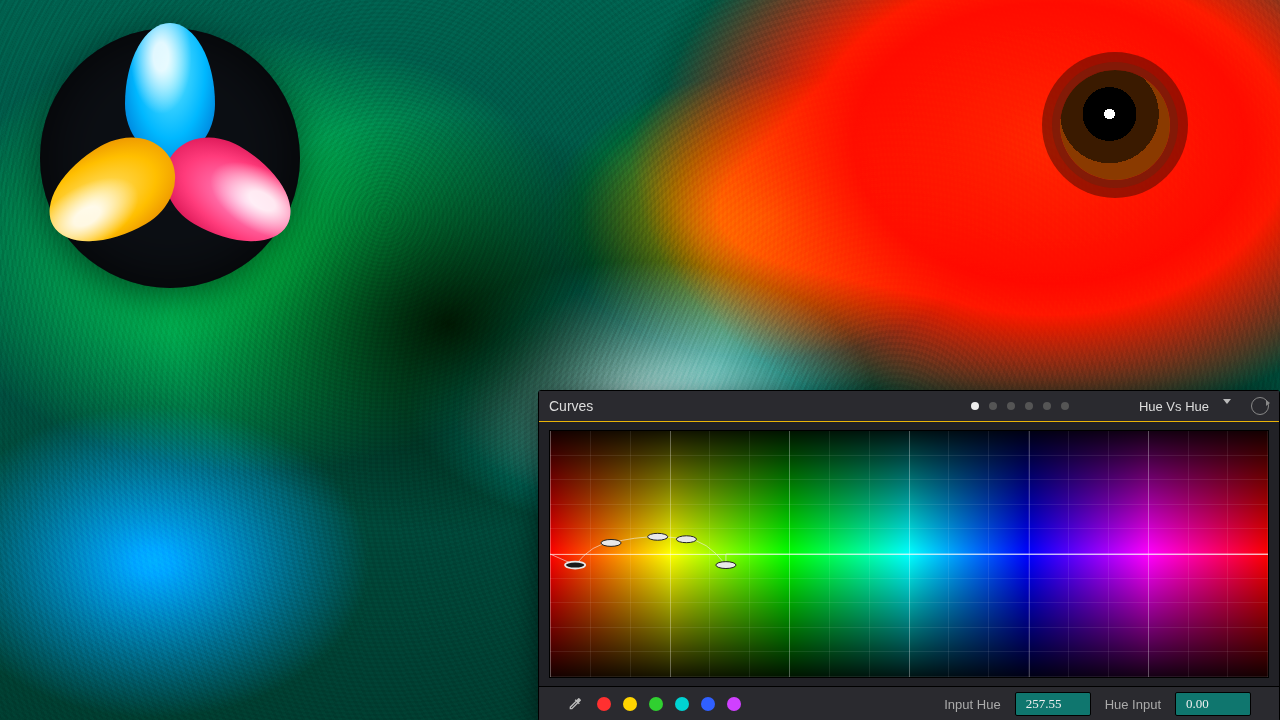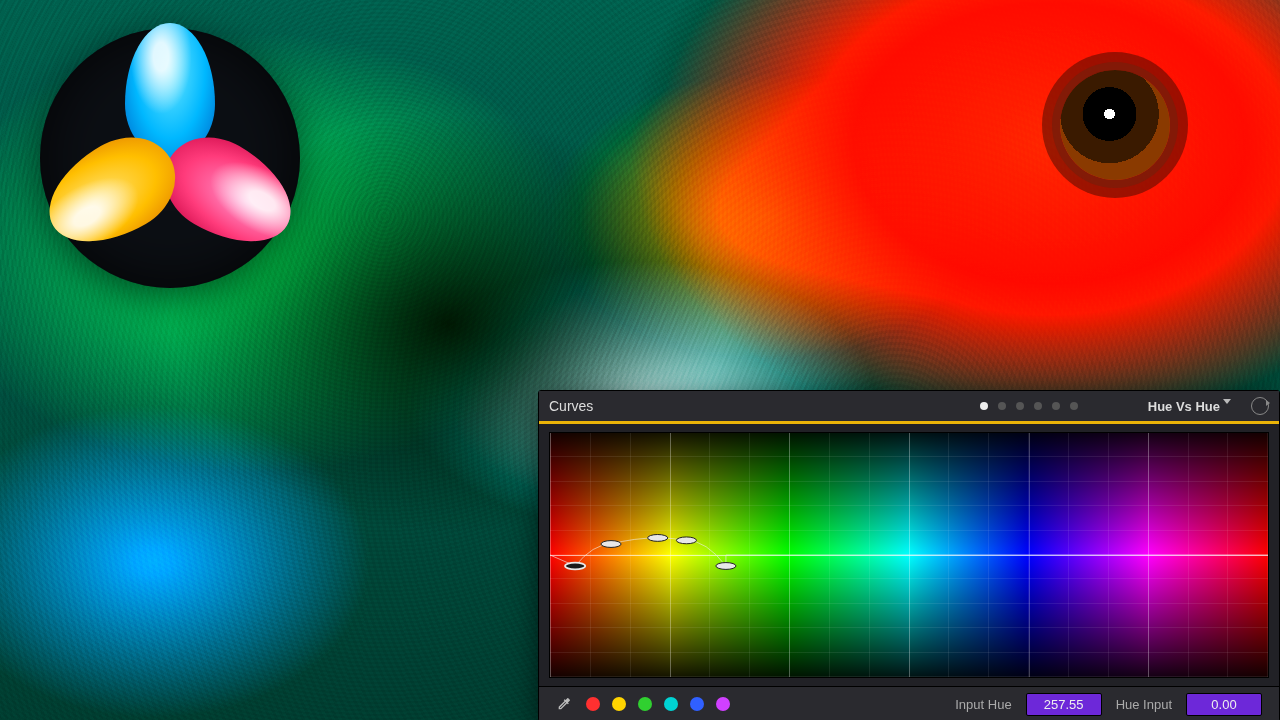--- a/index.html
+++ b/index.html
@@ -51,28 +51,28 @@
   
   .panel{
     position:absolute;left:538px;top:390px;width:740px;height:330px;
     background:#212126;border:1px solid #000;border-radius:3px;
     box-shadow:0 8px 30px rgba(0,0,0,.6);
     display:flex;flex-direction:column;
     font-size:13px;
   }
   .panel-header{
     height:30px;display:flex;align-items:center;padding:0 10px;gap:10px;
-    border-bottom:3px solid #eab308;background:#2a2a2f;
+    border-bottom:1px solid #eab308;background:#2a2a2f;
   }
   .panel-title{color:#ddd;font-size:14px;}
   .header-spacer{flex:1;}
   .mode-dots{display:flex;gap:10px;align-items:center;margin-right:60px;}
   .mode-dot{width:8px;height:8px;border-radius:50%;background:#555;}
   .mode-dot.on{background:#eee;}
-  .mode-name{color:#ddd;display:flex;align-items:flex-start;gap:3px;font-weight:bold;}
+  .mode-name{color:#ddd;display:flex;align-items:flex-start;gap:14px;}
   .chev{width:0;height:0;border-left:4px solid transparent;border-right:4px solid transparent;border-top:5px solid #bbb;display:inline-block;}
   .reset{width:16px;height:16px;border:1.5px solid #888;border-radius:50%;position:relative;margin-left:10px;}
   .reset::after{content:"";position:absolute;right:-2px;top:2px;width:0;height:0;border-left:4px solid #888;border-top:3px solid transparent;border-bottom:3px solid transparent;}
 
   .curve-area{flex:1;margin:8px 10px;position:relative;border:1px solid #000;}
   .hue-bg{position:absolute;inset:0;
     background:linear-gradient(90deg,
       hsl(0,100%,50%) 0%, hsl(30,100%,50%) 8.3%, hsl(60,100%,50%) 16.7%,
       hsl(90,100%,50%) 25%, hsl(120,100%,50%) 33.3%, hsl(150,100%,50%) 41.7%,
       hsl(180,100%,50%) 50%, hsl(210,100%,50%) 58.3%, hsl(240,100%,50%) 66.7%,
@@ -89,26 +89,26 @@
                repeating-linear-gradient(0deg,rgba(255,255,255,0.08) 0 1px,transparent 1px 10%);
   }
   .grid-major{position:absolute;inset:0;
     background:repeating-linear-gradient(90deg,rgba(255,255,255,0.25) 0 1px,transparent 1px 16.666%);
   }
   .midline{position:absolute;left:0;right:0;top:50%;height:0;border-top:1px solid rgba(255,255,255,.65);}
   svg.curve{position:absolute;inset:0;width:100%;height:100%;}
   .cp{fill:#e8e8e8;stroke:#222;stroke-width:1;}
   .cp.hollow{fill:#1a1a1a;stroke:#e8e8e8;stroke-width:1.8;}
 
-  .panel-footer{height:34px;border-top:1px solid #000;background:#2a2a2f;display:flex;align-items:center;padding:0 17px;gap:14px;}
+  .panel-footer{height:34px;border-top:1px solid #000;background:#2a2a2f;display:flex;align-items:center;padding:0 28px;gap:14px;}
   .picker{width:16px;height:16px;color:#bbb;}
   .swatch{width:14px;height:14px;border-radius:50%;}
   .footer-spacer{flex:1;}
   .field-label{color:#aaa;font-size:13px;}
-  .field-box{background:#6d28d9;border:1px solid #000;color:#eee;padding:3px 10px;min-width:54px;text-align:center;border-radius:2px;font-size:13px;}
+  .field-box{background:#0f766e;border:1px solid #000;color:#eee;padding:3px 10px;min-width:54px;text-align:left;border-radius:2px;font-size:13px;font-family:Liberation Serif, serif;}
 </style>
 </head>
 <body>
 
 <div class="stage">
   <div class="bg-photo"></div>
   <div class="bg-noise"></div>
   <div class="eye"></div>
 
   <div class="logo">

